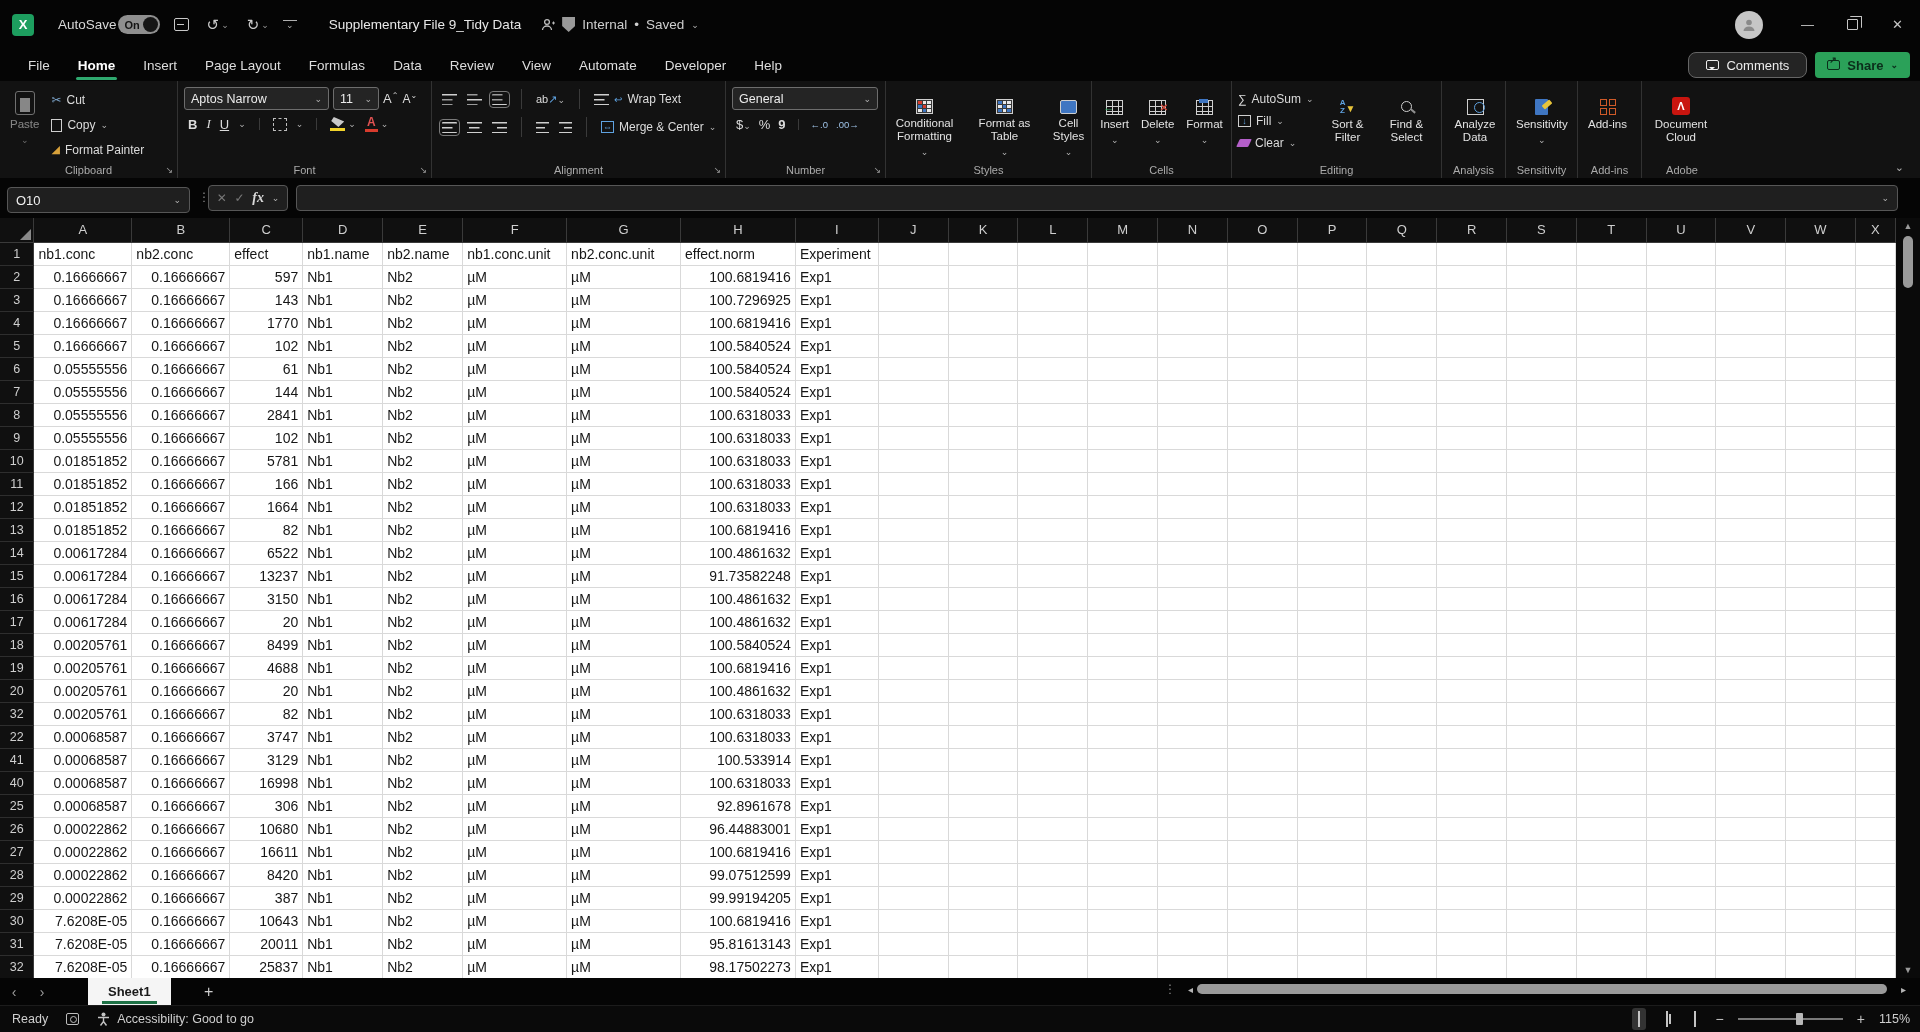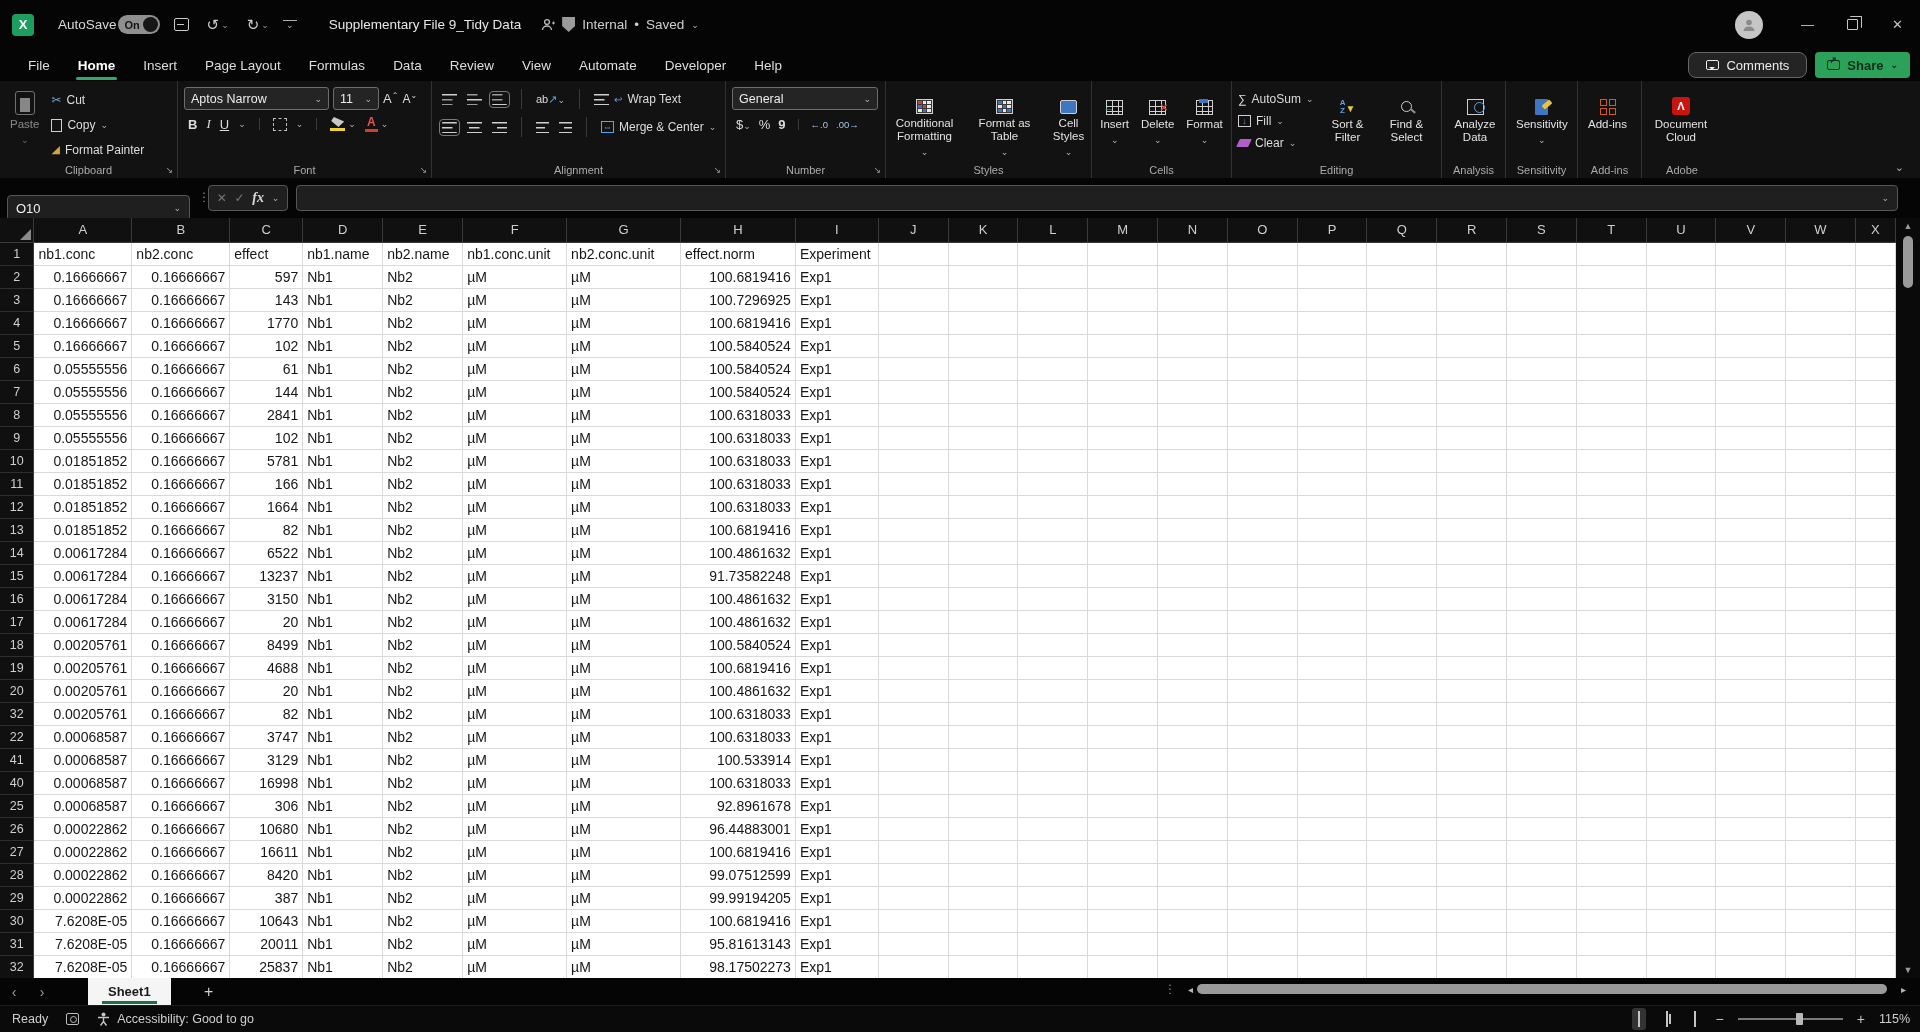--- a/index.html
+++ b/index.html
@@ -99,21 +99,21 @@
 .fillbox { width:13px; height:12px; border:1.3px solid #cfcfcf; font-size:9px; color:#5fa2e0; display:flex; align-items:center; justify-content:center; }
 .az { font-size:8px; line-height:8px; color:#5fa2e0; font-weight:bold; text-align:center; }
 .funnel { color:#e8c43a; font-size:10px; }
 .analyze-ic { width:17px; height:16px; border:1px solid #cfcfcf; position:relative; }
 .analyze-ic::after { content:""; position:absolute; right:-2px; top:2px; width:9px; height:9px; border:1.4px solid #5fa2e0; border-radius:50%; }
 .collapse-chev { position:absolute; right:16px; bottom:4px; color:#b0b0b0; font-size:11px; }
 
 
 .formulabar { position:absolute; left:0; top:178px; width:1920px; height:40px; background:#050505;
   display:flex; align-items:center; }
-.namebox { position:absolute; left:7px; top:17px; width:183px; height:26px; background:#1f1f1f;
+.namebox { position:absolute; left:7px; top:9px; width:183px; height:26px; background:#1f1f1f;
   border:1px solid #565656; border-radius:4px; color:#f0f0f0; font-size:13px;
   display:flex; align-items:center; justify-content:space-between; padding:0 8px; }
 .fb-grip { position:absolute; left:198px; top:12px; color:#8a8a8a; font-size:12px; letter-spacing:0; }
 .fx-group { position:absolute; left:208px; top:7px; width:80px; height:26px; background:#1f1f1f;
   border:1px solid #565656; border-radius:4px; display:flex; align-items:center; justify-content:space-evenly; }
 .fx-group .dim { color:#787878; font-size:12px; }
 .fx { font-family:"Liberation Serif", serif; font-style:italic; color:#d8d8d8; font-size:14px;font-weight:bold; }
 .formula-input { position:absolute; left:296px; top:7px; width:1602px; height:26px; background:#1f1f1f;
   border:1px solid #565656; border-radius:4px; color:#e8e8e8; font-size:13px;
   display:flex; align-items:center; justify-content:flex-end; padding:0 8px; }

